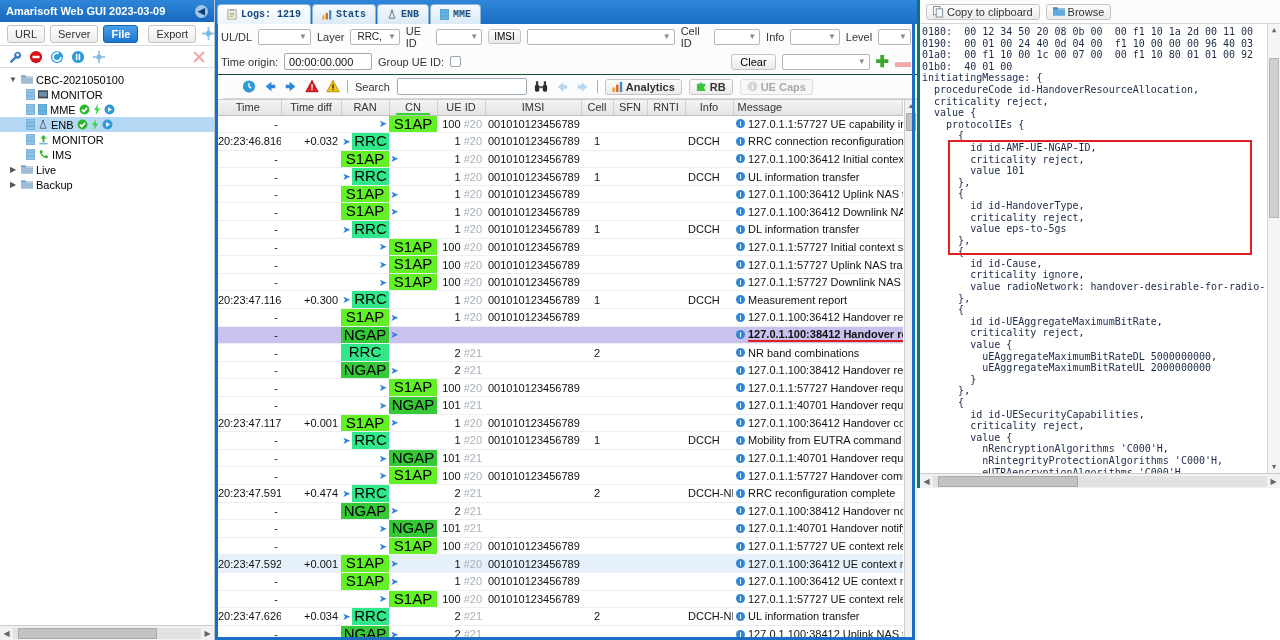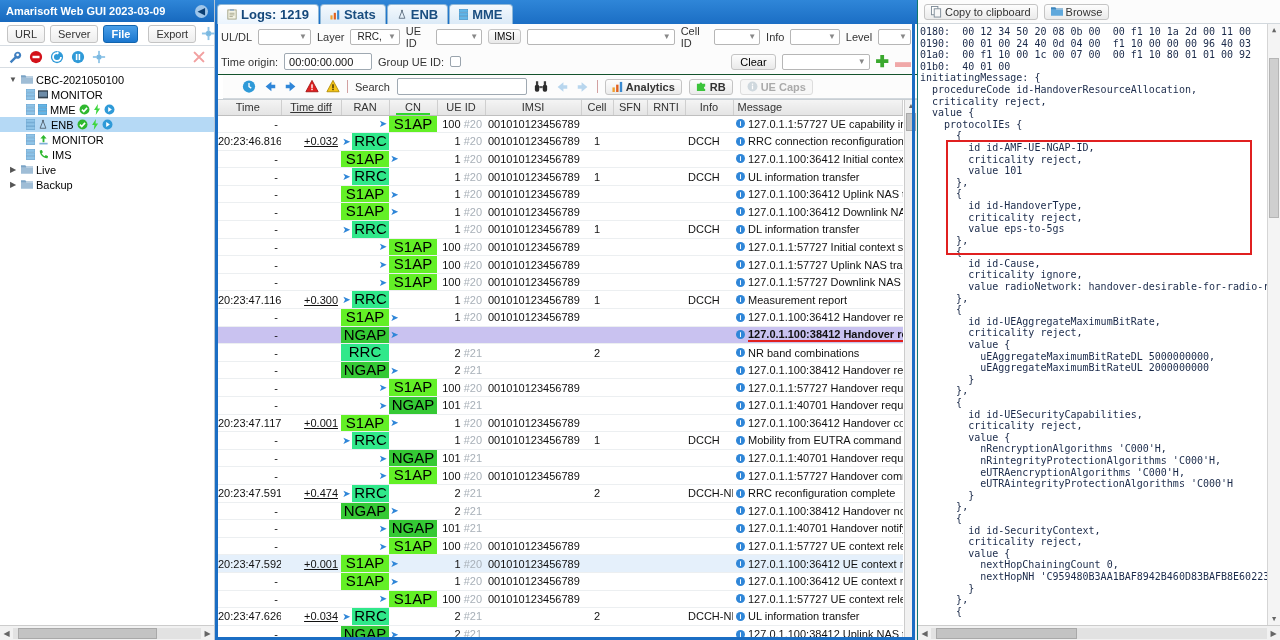--- a/index.html
+++ b/index.html
@@ -57,22 +57,22 @@
   .left-hscroll { height:15px; border-top:1px solid #ccc; background:#f1f1f1; display:flex; align-items:center; }
   .hs-arrow { width:13px; text-align:center; font-size:8px; color:#666; }
   .hs-track { flex:1; height:11px; background:#e2e2e2; position:relative; }
   .hs-thumb { position:absolute; left:5px; top:0; height:11px; width:74%; background:#c3c3c3; border:1px solid #a9a9a9; }
 
   
   .center { width:702px; height:640px; display:flex; flex-direction:column; background:#fff; position:relative; }
   .tabbar { height:24px; background:linear-gradient(#2f86d8,#1b6ec4); display:flex; align-items:flex-end; padding-left:2px; gap:1px; }
   .tab {
     height:20px; border-radius:4px 4px 0 0; padding:0 9px; display:flex; align-items:center; gap:4px;
-    background:linear-gradient(#eaf3fb,#cfe2f3); color:#1a4e80; font-size:13px; font-weight:bold; cursor:pointer;
-    border:1px solid #8fb8d8; border-bottom:none;
+    background:linear-gradient(#eaf3fb,#cfe2f3); color:#1a4e80; font-size:10px; font-weight:bold; cursor:pointer;
+    border:1px solid #8fb8d8; border-bottom:none;font-family:Liberation Mono, monospace;
   }
   .tab.active { background:linear-gradient(#ffffff,#eaf4fd); color:#14477a; }
   .tab.plain { background:linear-gradient(#f4f9fd,#dbeaf7); }
 
   .filterbar { border-bottom:1px solid #14532d; background:#fcfcfc; }
   .frow { display:flex; align-items:center; height:25px; padding:0 6px; gap:6px; font-size:11px; }
   .flabel { color:#333; }
   .sel-box {
     height:16px; border:1px solid #b6b6b6; background:#fff; border-radius:2px;
     display:flex; align-items:center; justify-content:flex-end; padding:0 3px; font-size:10px; color:#333;
@@ -95,21 +95,21 @@
   table.logs { border-collapse:collapse; width:688px; table-layout:fixed; font-size:11px; }
   table.logs th {
     background:linear-gradient(#f4f4f4,#e4e4e4); border-right:1px solid #cfcfcf; border-bottom:1px solid #bfbfbf;
     font-weight:normal; font-size:11px; color:#333; height:15px; padding:0 4px; text-align:center; position:relative;
   }
   table.logs th.cnhdr:after { content:""; position:absolute; left:14%; right:14%; bottom:0; height:2px; background:#2fd62f; }
   table.logs td { height:16.6px; border-bottom:1px solid #eceff1; padding:0 3px; white-space:nowrap; overflow:hidden; font-size:11px; }
   tr.sel-row td { background:#c9c2f0 !important; }
   tr.hl-row td { background:#e5f0fb !important; }
   .c-time { width:66px; text-align:right; color:#111; }
-  .c-diff { width:60px; text-align:right; color:#111;text-decoration:underline; }
+  .c-diff { width:60px; text-align:right; color:#111; }
   .c-ran  { width:48px; padding:0 !important; }
   .c-cn   { width:48px; padding:0 !important; }
   .c-ue   { width:48px; text-align:right; }
   .c-imsi { width:96px; text-align:center; }
   .c-cell { width:32px; text-align:center; }
   .c-sfn  { width:34px; text-align:center; }
   .c-rnti { width:38px; text-align:center; }
   .c-info { width:48px; }
   .c-msg  { width:auto;margin-left:20px; }
   .pill { display:block; text-align:center; font-size:15px; line-height:16.6px; height:16.6px; color:#000; }
@@ -121,21 +121,21 @@
   .msgcell { display:flex; align-items:center; gap:3px; }
   .infoicon { width:9px; height:9px; border-radius:50%; background:#2f86d8; color:#fff; font-size:7px; display:inline-flex; align-items:center; justify-content:center; flex:0 0 auto; font-weight:bold; }
   .ue-hash { color:#a8b0b8; }
   .msg-underline { border-bottom:2px solid #e02020; font-weight:bold; display:inline-block; padding-bottom:0px;}
 
   .vscroll { position:absolute; right:0; top:0; width:13px; height:100%; background:#f1f1f1; border-left:1px solid #ccc; }
   .vs-arrow { height:12px; text-align:center; font-size:7px; color:#666; line-height:12px; }
   .vs-thumb { position:absolute; top:13px; left:1px; width:10px; height:18px; background:#c3c3c3; border:1px solid #a9a9a9; }
 
   
-  .right { width:363px; height:640px; display:flex; flex-direction:column; background:#fff; border-left:1px solid #0f766e; }
+  .right { width:363px; height:488px; display:flex; flex-direction:column; background:#fff; border-left:3px solid #0f766e; }
   .right-top { height:24px; display:flex; align-items:center; gap:6px; padding:0 6px; border-bottom:1px solid #d2d8dd; background:#fcfcfc; }
   .code-area { flex:1; position:relative; overflow:hidden; font-family:"DejaVu Sans Mono", monospace; font-size:10px; line-height:11.6px; }
   .code-inner { padding:2px 4px 0 2px; white-space:pre; color:#1a2a4a; }
   .redbox { position:absolute; border:2px solid #e02020; pointer-events:none; }
   .right-vscroll { position:absolute; right:0; top:0; width:13px; height:100%; background:#f4f4f4; border-left:1px solid #d5d5d5; }
   .rv-thumb { position:absolute; top:34px; left:1px; width:10px; height:160px; background:#cfcfcf; border:1px solid #b5b5b5; }
   .right-hscroll { height:15px; border-top:1px solid #ccc; background:#f1f1f1; display:flex; align-items:center; }
 
   .blue-edge { position:absolute; left:215px; top:24px; bottom:0; width:3px; background:#1b6ec4; }
   .blue-bottom { position:absolute; left:215px; right:365px; bottom:0; height:3px; background:#1b6ec4; }

